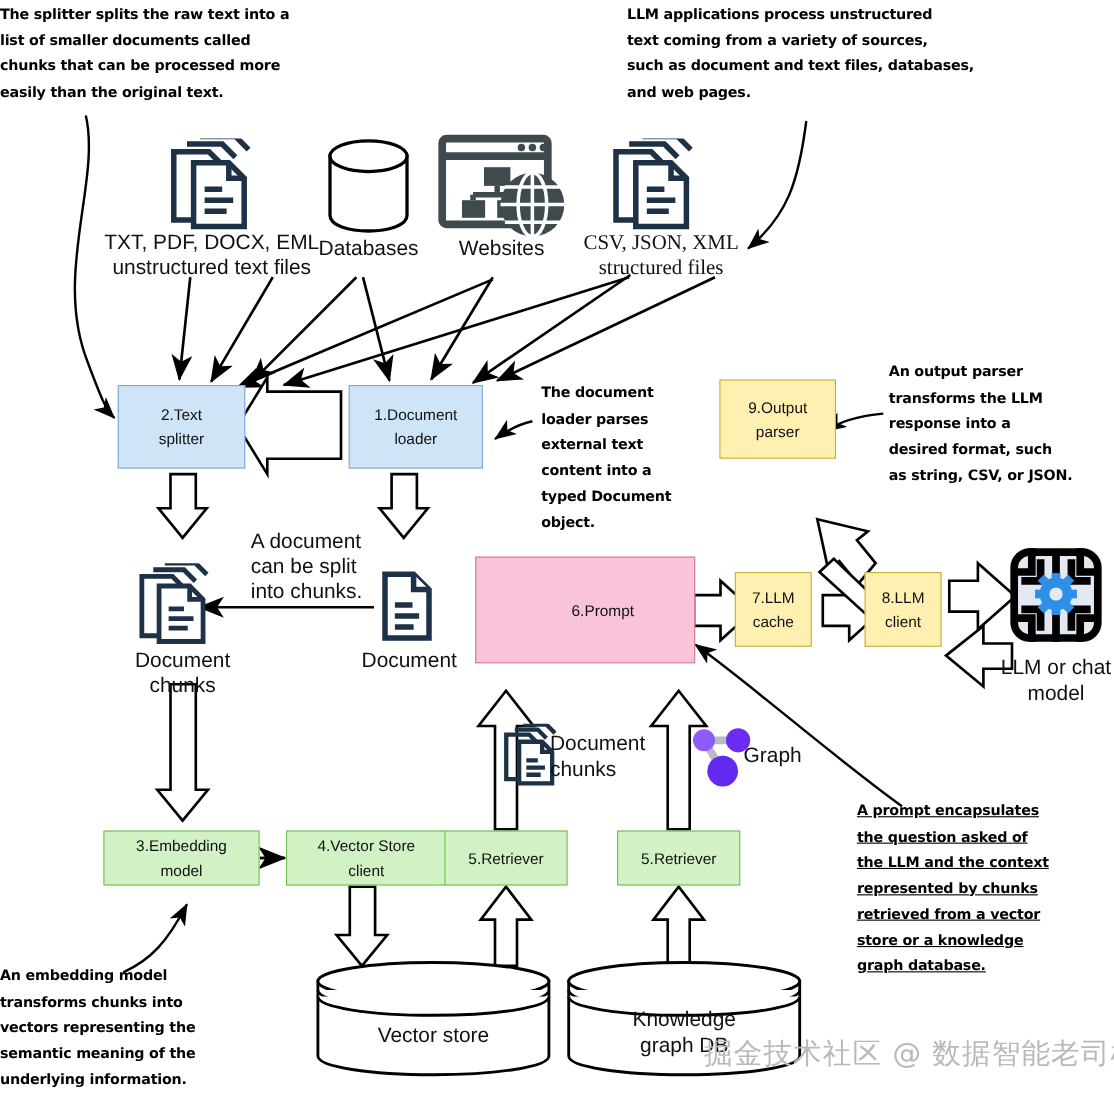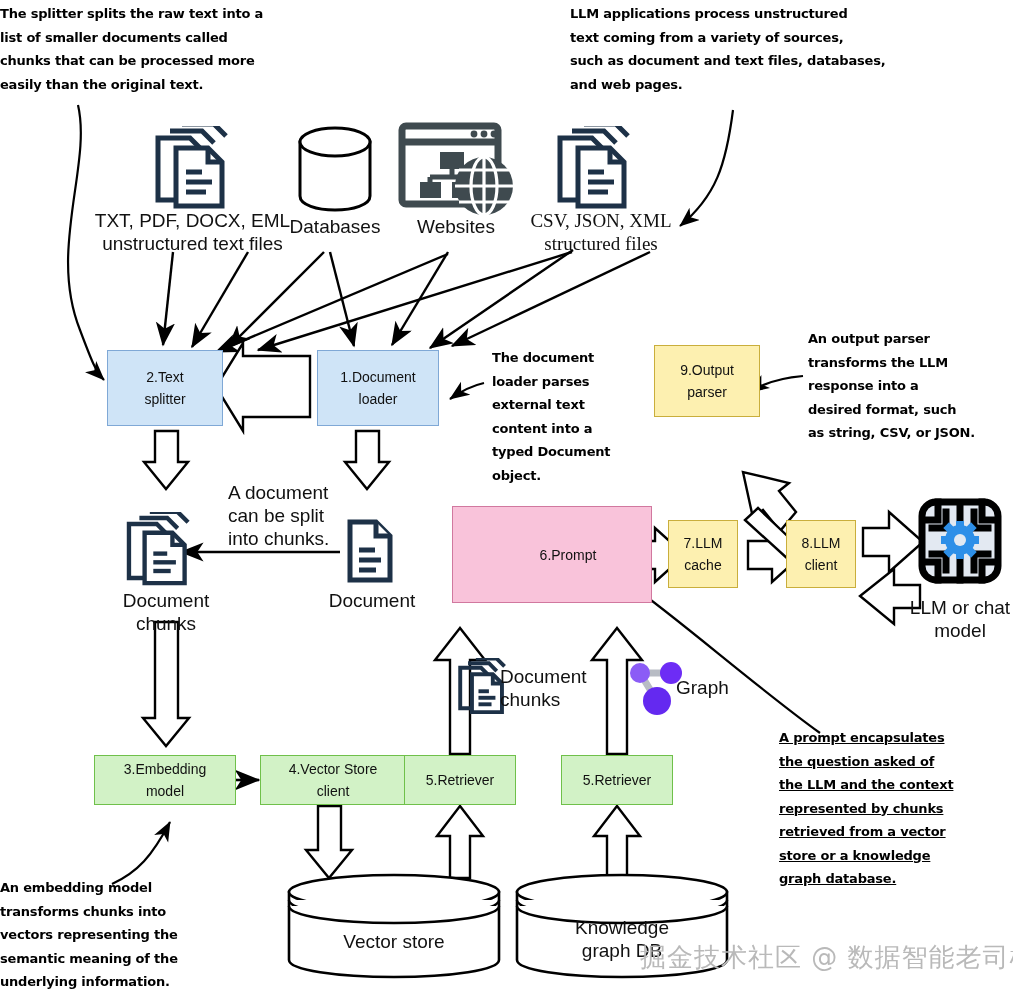--- a/index.html
+++ b/index.html
@@ -273,21 +273,21 @@
 
   <div class="pbox blue" style="left:107px;top:350px;width:116px;height:76px;">2.Text
 splitter</div>
 
   <div class="pbox blue" style="left:317px;top:350px;width:122px;height:76px;">1.Document
 loader</div>
 
   <div class="pbox yellow" style="left:654px;top:345px;width:106px;height:72px;">9.Output
 parser</div>
 
-  <div class="pbox pink" style="left:452px;top:506px;width:200px;height:97px;padding-left:32px;">6.Prompt</div>
+  <div class="pbox pink" style="left:432px;top:506px;width:200px;height:97px;padding-left:32px;">6.Prompt</div>
 
   <div class="pbox yellow" style="left:668px;top:520px;width:70px;height:68px;">7.LLM
 cache</div>
 
   <div class="pbox yellow" style="left:786px;top:520px;width:70px;height:68px;">8.LLM
 client</div>
 
   <div class="pbox green" style="left:94px;top:755px;width:142px;height:50px;">3.Embedding
 model</div>
 

